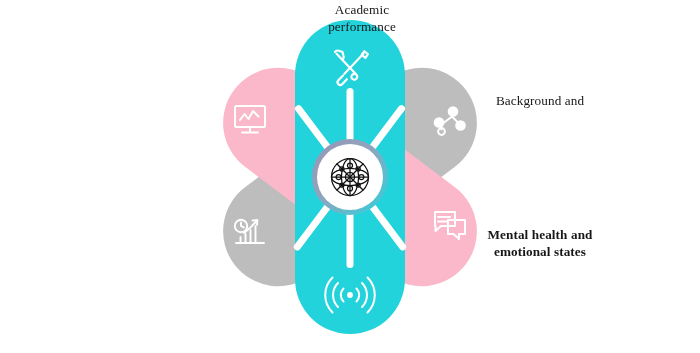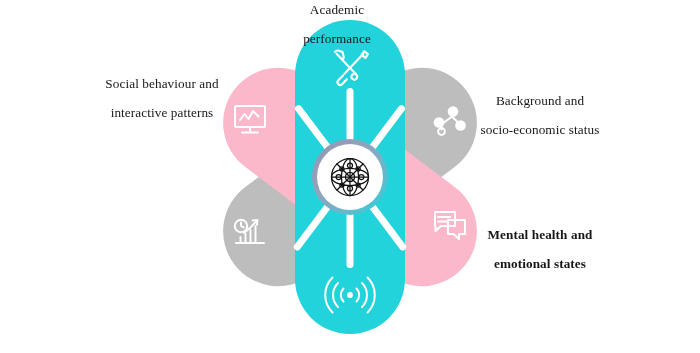--- a/index.html
+++ b/index.html
@@ -26,23 +26,23 @@
   .label {
     position: absolute;
     text-align: center;
     font-family: "Liberation Serif", "DejaVu Serif", serif;
     font-size: 13.2px;
     line-height: 1.28;
     color: #171717;
     width: 180px;
     letter-spacing: 0.1px;
   }
-  .label .l2 { display: block; margin-top: 12px; }
-
-  #label-academic       { left: 247px; top: 2px; }
+  .label .l2 { display: block; }
+
+  #label-academic       { left: 272px; top: 2px; }
   #label-social         { left: 72px;  top: 76px; }
   #label-background     { left: 450px; top: 93px; }
   #label-learning-beh   { left: 67px;  top: 226px; }
   #label-mental         { left: 450px; top: 227px; font-weight: bold; }
   #label-learning-int   { left: 260px; top: 318px; }
 
   svg#petal-svg { position: absolute; left: 0; top: 0; }
 </style>
 </head>
 <body>
@@ -184,28 +184,23 @@
         <circle cx="8.1" cy="8.1" r="2.1"></circle>
       </g>
     </g>
   </svg>
 
   <div class="label" id="label-academic">
     <span>Academic</span>
     <span class="l2">performance</span>
   </div>
 
-  <div class="label" id="label-social">
-    <span>Social behaviour and</span>
-    <span class="l2">interactive patterns</span>
-  </div>
 
   <div class="label" id="label-background">
     <span>Background and</span>
-    <span class="l2">socio-economic status</span>
   </div>
 
 
   <div class="label" id="label-mental">
     <span>Mental health and</span>
     <span class="l2">emotional states</span>
   </div>
 
   <div class="label" id="label-learning-int">
   </div>

